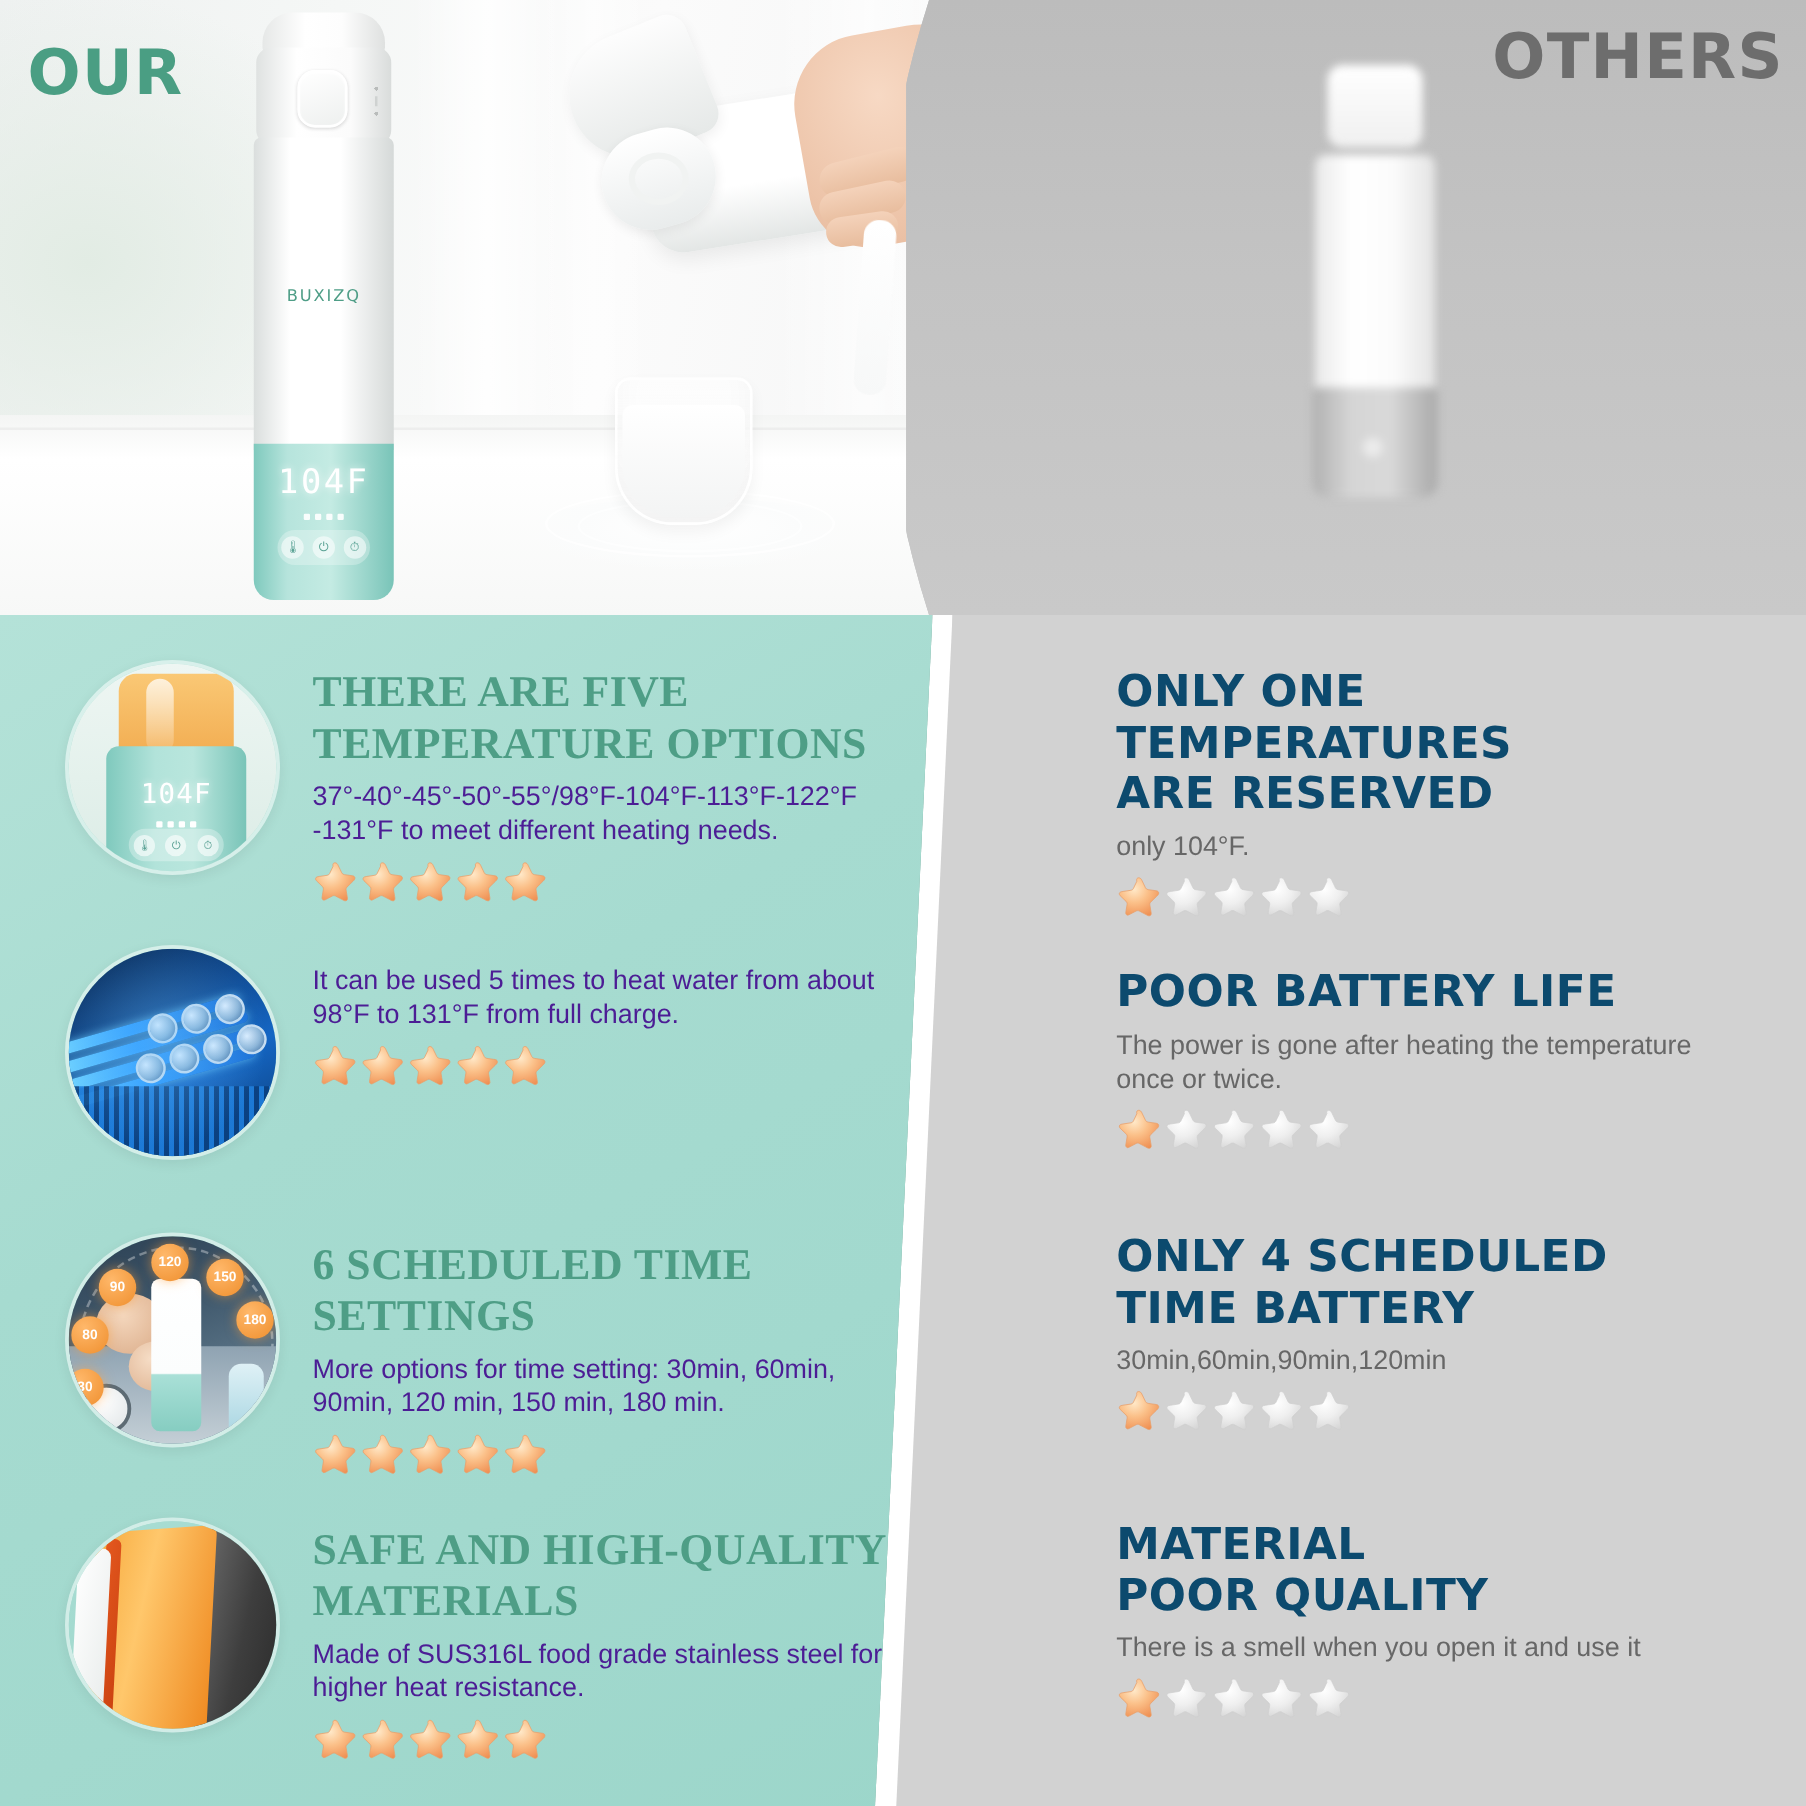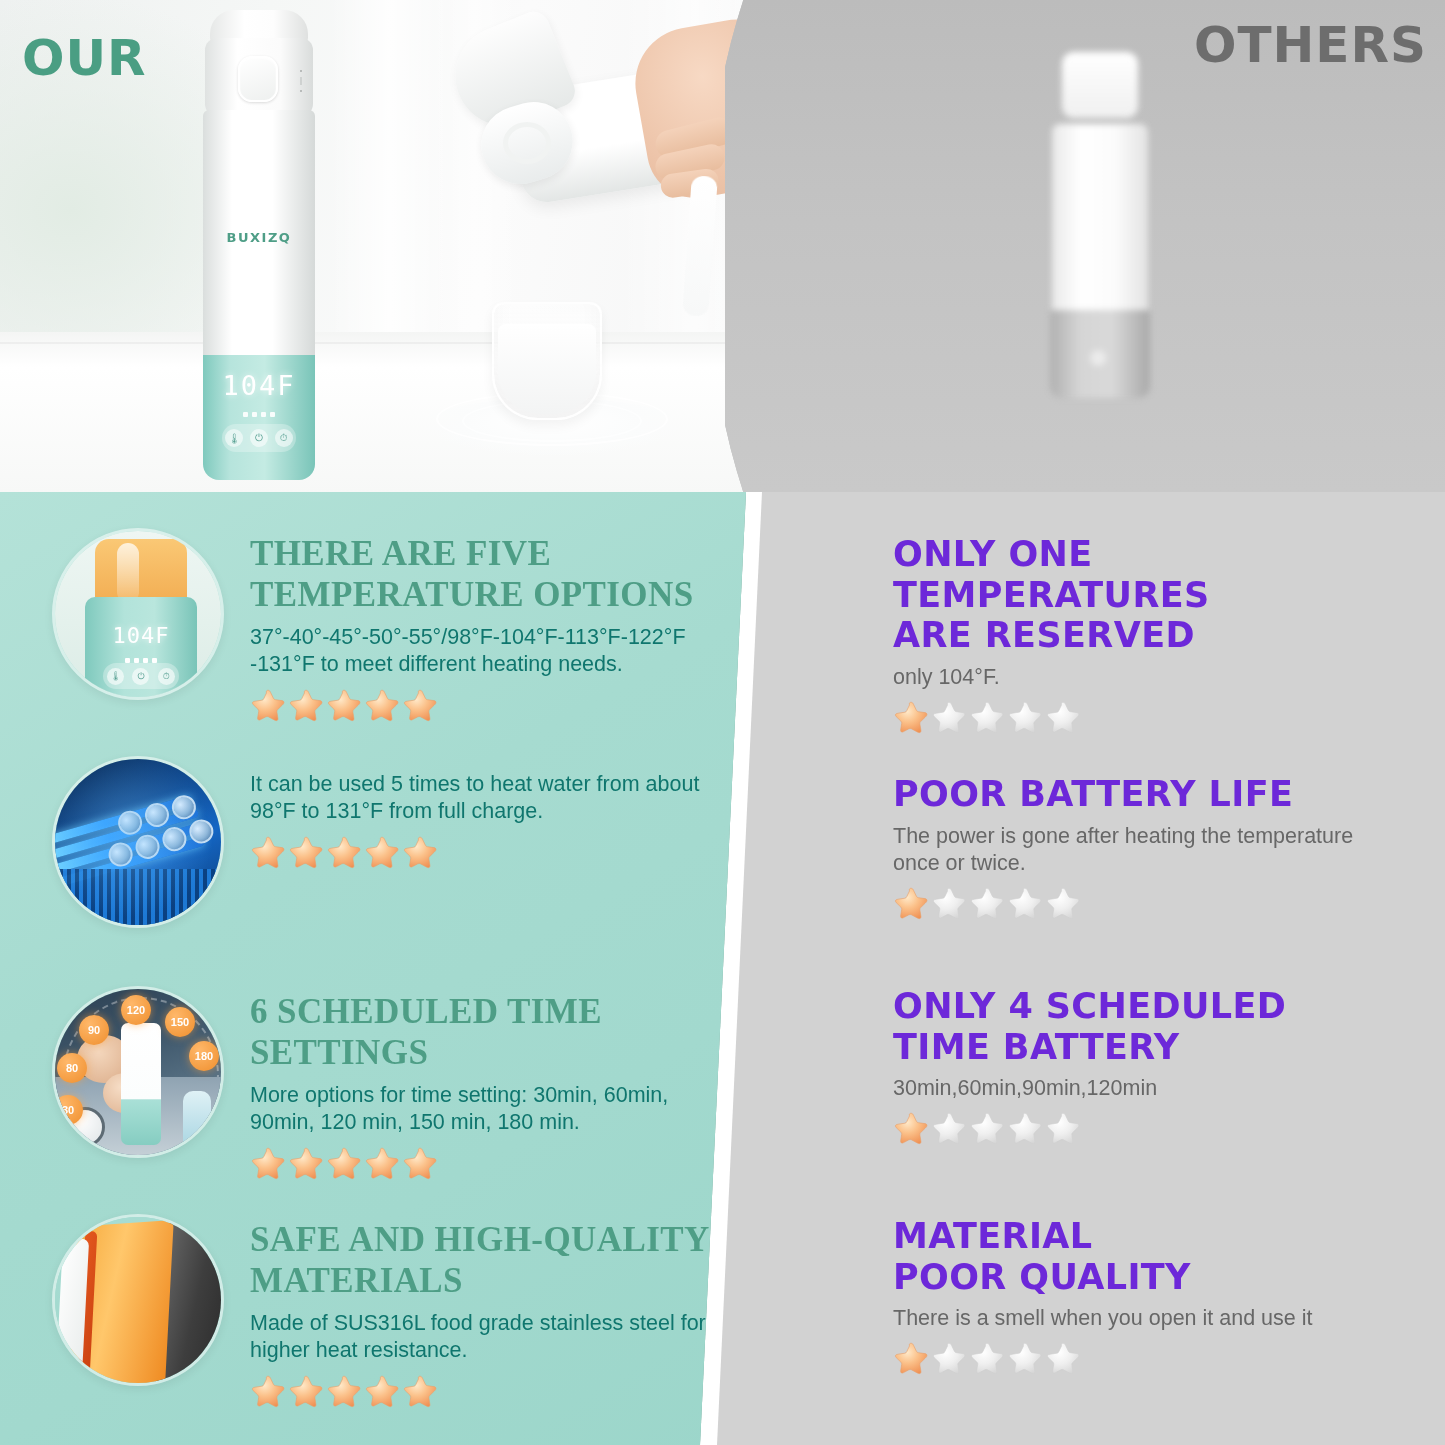--- a/index.html
+++ b/index.html
@@ -78,21 +78,21 @@
       radial-gradient(circle 2.5px at 5px 25px,#b9bcbb 60%,transparent 61%),
       linear-gradient(#cfd2d1,#cfd2d1) no-repeat 4px 11px / 2px 8px;
   }
   .b-body {
     position:absolute; left:7px; top:100px; width:112px; height:250px;
     background:linear-gradient(90deg,#dadedd 0%,#ffffff 26%,#ffffff 62%,#d5d9d8 100%);
     border-radius:6px 6px 0 0;
   }
   .b-brand {
     position:absolute; left:0; top:220px; width:126px; text-align:center;
-    font-size:13px; font-weight:bold; letter-spacing:1.5px; color:#4f9e87;
+    font-size:13px; font-weight:normal; letter-spacing:1.5px; color:#4f9e87;
     font-family:"DejaVu Sans", sans-serif;
   }
   .b-base {
     position:absolute; left:7px; top:345px; width:112px; height:125px;
     background:linear-gradient(90deg,#7fc9bd 0%,#b6e4dc 24%,#c4ebe3 55%,#79c4b8 100%);
     border-radius:0 0 16px 16px;
   }
   .b-screen {
     position:absolute; left:0; top:360px; width:126px; text-align:center;
     color:#ffffff; font-size:27px; letter-spacing:2px;
@@ -211,29 +211,29 @@
     width:172px; height:172px; border-radius:50%; flex:0 0 172px;
     overflow:hidden; position:relative;
     box-shadow:0 3px 10px rgba(0,0,0,.07);
     border:3px solid rgba(255,255,255,.5);
   }
   .feat-txt { padding-top:6px; }
   .feat-h {
     font-family:Liberation Serif, serif; font-weight:bold;
     font-size:35px; line-height:1.16; letter-spacing:.4px; color:#4e9e86;
   }
-  .feat-p { font-size:21.5px; line-height:1.27; color:#0f766e; margin-top:9px; max-width:475px; }
+  .feat-p { font-size:21.5px; line-height:1.27; color:#4c1d95; margin-top:9px; max-width:475px; }
   .stars { margin-top:9px; font-size:0; }
   .star { display:inline-block; width:36px; height:34px; margin-right:2px; }
 
   
   .ofeat { position:absolute; left:893px; width:500px; }
   .ofeat-h {
     font-family:"DejaVu Sans", sans-serif; font-weight:bold;
-    font-size:35px; line-height:1.16; letter-spacing:.4px; color:#6d28d9;
+    font-size:35px; line-height:1.16; letter-spacing:.4px; color:#0c4a6e;
   }
   .ofeat-p { font-size:21.5px; line-height:1.27; color:#676767; margin-top:8px; }
   .ostars { margin-top:9px; font-size:0; }
 
   
   .art { position:absolute; inset:0; }
   
   .a1 { background:linear-gradient(180deg,#eef6f3 0%,#e4f1ec 55%,#dcece6 100%); }
   .a1 .glassjar { position:absolute; left:40px; top:8px; width:92px; height:74px;
     background:linear-gradient(180deg,#fbc46a,#f2a33f); border-radius:14px 14px 6px 6px; opacity:.92; }

